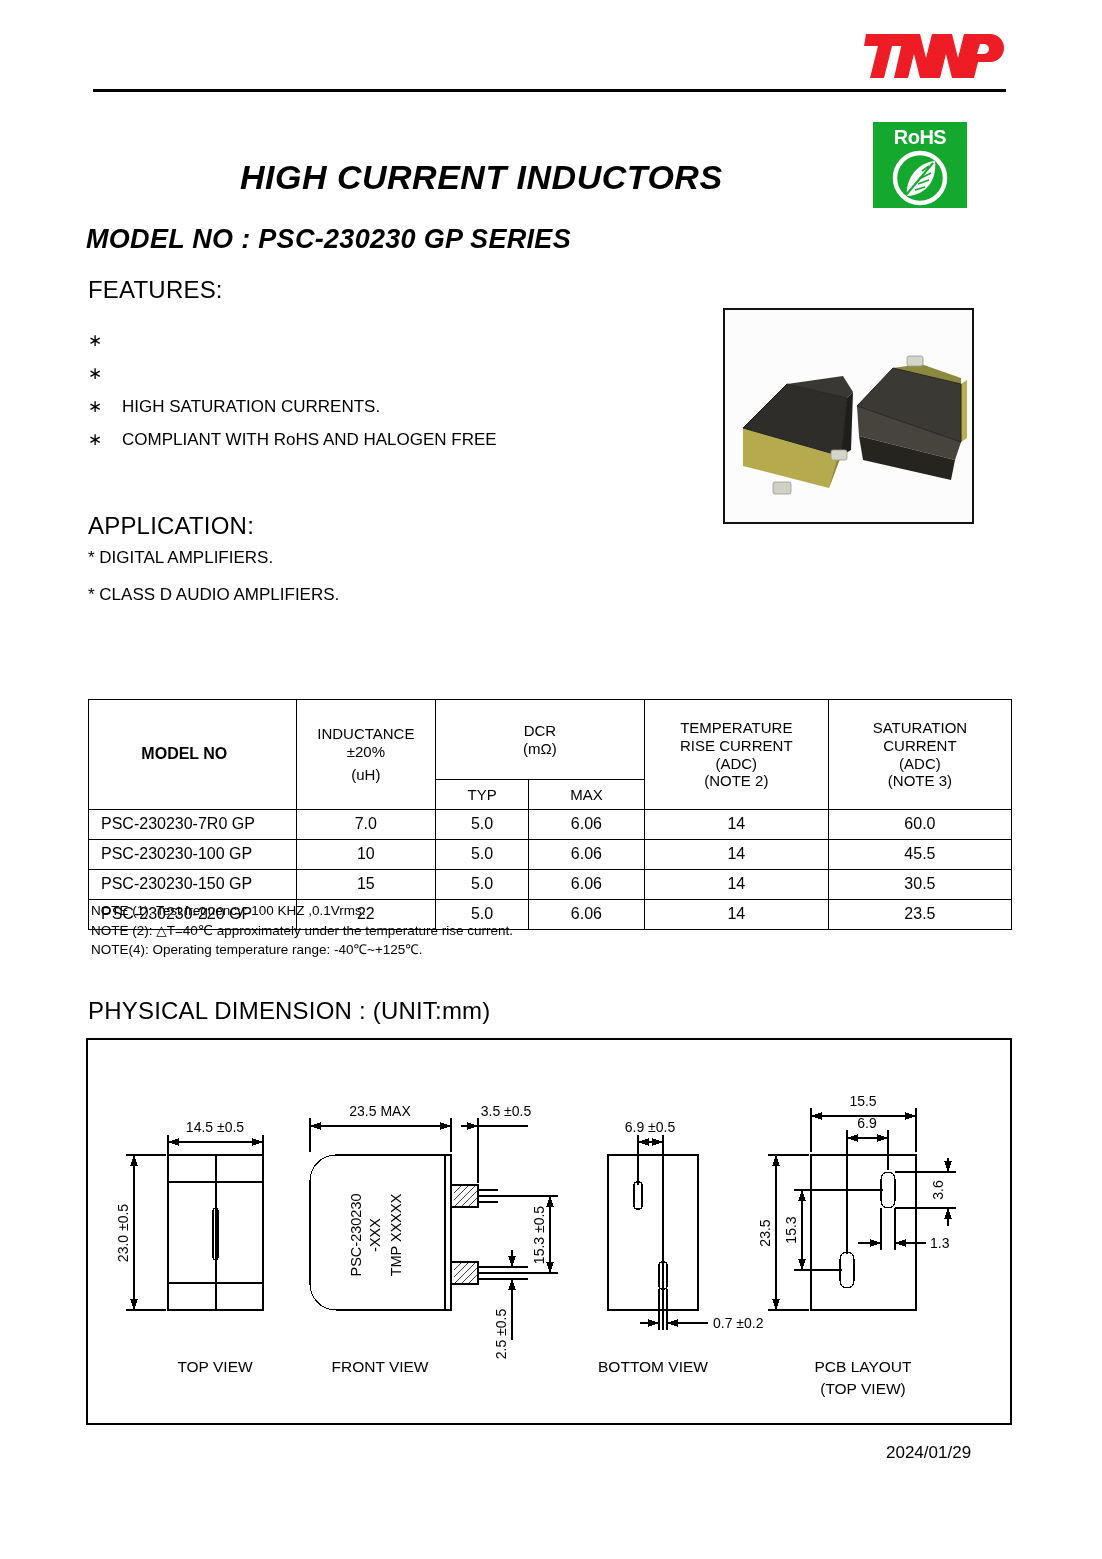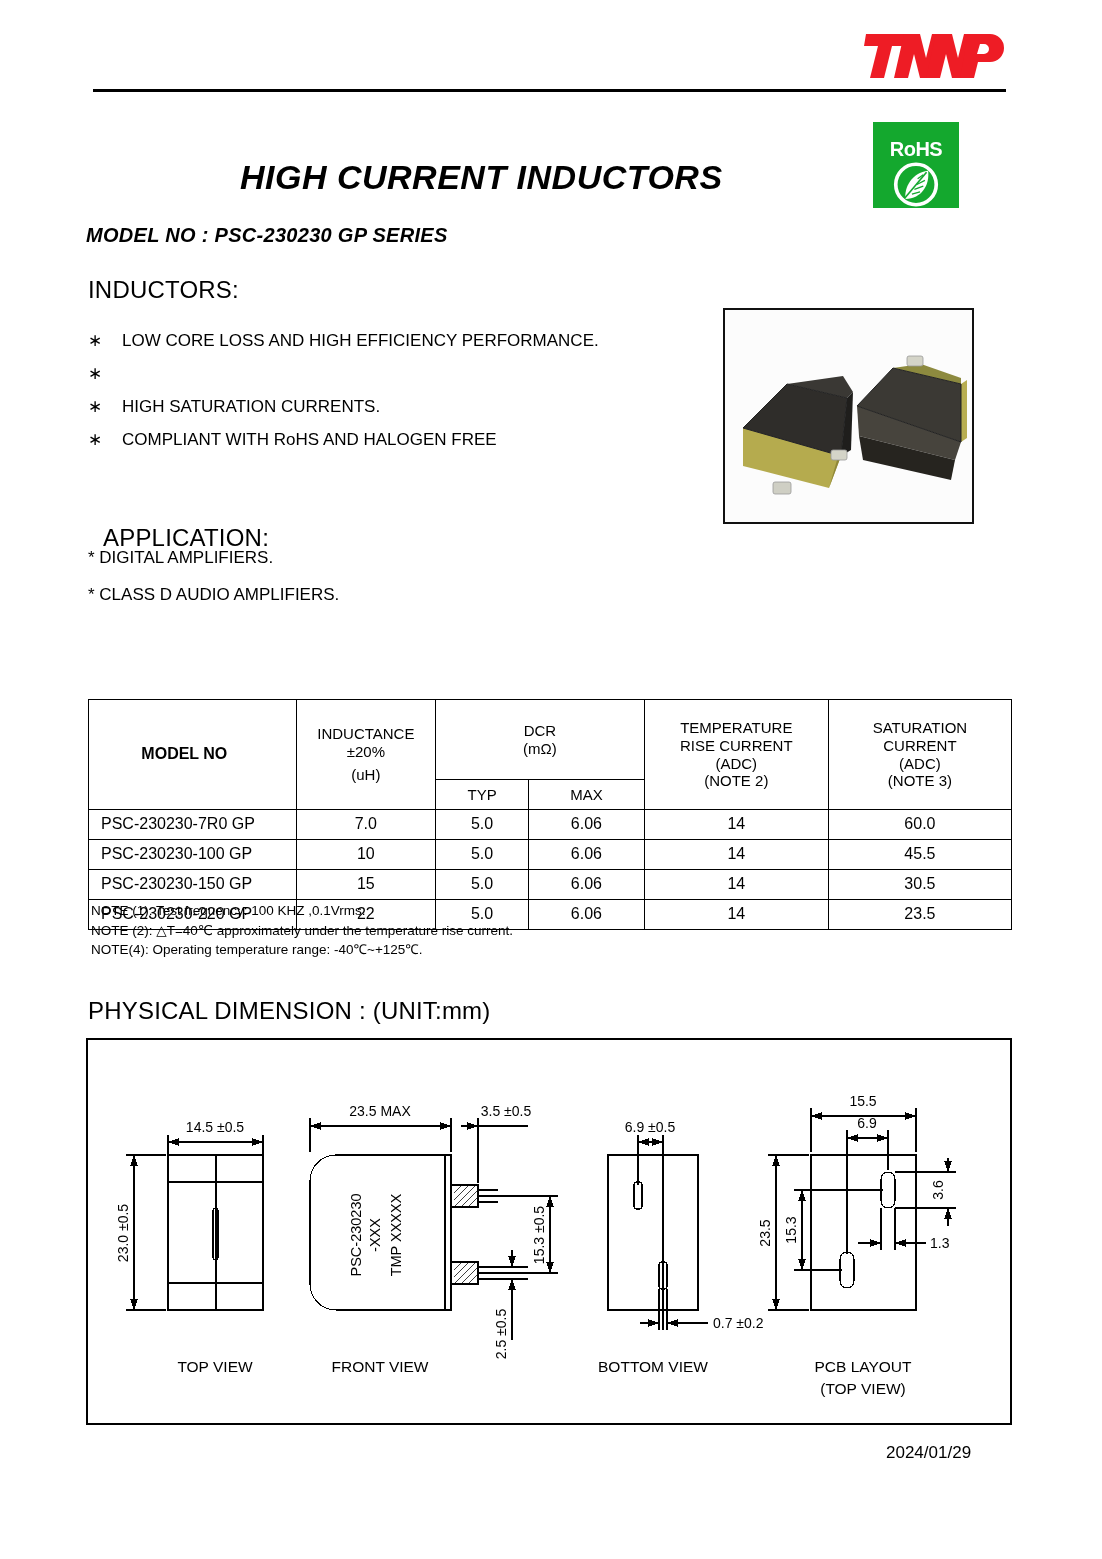--- a/index.html
+++ b/index.html
@@ -19,49 +19,49 @@
   }
   .logo svg { display:block; }
   .header-rule {
     position: absolute; left: 93px; top: 89px;
     width: 913px; height: 3px; background: #000;
   }
 
   
   .rohs {
     position: absolute; left: 873px; top: 122px;
-    width: 86px; height: 86px;
+    width: 94px; height: 86px;
     background: #14a82e;
     display:flex; flex-direction:column; align-items:center; justify-content:flex-start;
-    padding-top: 17px;
+    padding-top: 5px;
   }
   .rohs-text {
     color:#fff; font-weight:bold; font-size:20px; letter-spacing:-0.5px;
     font-family:"Liberation Sans", sans-serif; line-height:1;
   }
   .rohs-leaf { margin-top:2px; }
 
   
   .title-main {
     position: absolute; left: 240px; top: 158px;
     font-size: 34px; font-style: italic; font-weight: bold;
     letter-spacing: 0.5px; white-space: nowrap;
   }
   .title-model {
     position: absolute; left: 86px; top: 224px;
-    font-size: 20px; font-style: italic; font-weight: bold;
+    font-size: 27px; font-style: italic; font-weight: bold;
     letter-spacing: 0.3px; white-space: nowrap;
   }
   .sect-head {
     position: absolute;
     font-size: 24px; font-weight: normal; letter-spacing: 0.2px;
     white-space: nowrap;
   }
   #features-head { left: 88px; top: 276px; }
-  #application-head { left: 88px; top: 524px; margin-left: 15px; }
+  #application-head { left: 88px; top: 512px; }
   #elec-head { left: 88px; top: 659px; }
   #phys-head { left: 88px; top: 997px; }
 
   
   .feature-list { position: absolute; left: 88px; top: 330px; width: 640px; }
   .feature-item {
     display: flex; align-items: baseline;
     height: 33px; font-size: 17px; white-space: nowrap;
   }
   .feature-bullet { width: 34px; font-size: 17px; }
@@ -147,25 +147,24 @@
       <circle cx="31" cy="29" r="25" fill="none" stroke="#ffffff" stroke-width="4.5"></circle>
       <path d="M46 12 C48 30 38 46 18 47 C16 33 26 14 46 12 Z" fill="#ffffff"></path>
       <path d="M44 14 L17 46" stroke="#14a82e" stroke-width="2" fill="none"></path>
       <path d="M40 17 L33 22 M42 24 L32 29 M40 31 L29 35 M36 38 L26 41" stroke="#14a82e" stroke-width="1.6" fill="none"></path>
     </svg>
   </div>
 
   <div class="title-main">HIGH CURRENT INDUCTORS</div>
   <div class="title-model">MODEL NO : PSC-230230 GP SERIES</div>
 
-  <div class="sect-head" id="features-head">INDUCTORS:</div>
+  <div class="sect-head" id="features-head">FEATURES:</div>
   <div class="feature-list">
     <div class="feature-item">
       <span class="feature-bullet">∗</span>
-      <span>LOW CORE LOSS AND HIGH EFFICIENCY PERFORMANCE.</span>
     </div>
     <div class="feature-item">
       <span class="feature-bullet">∗</span>
     </div>
     <div class="feature-item">
       <span class="feature-bullet">∗</span>
       <span>HIGH SATURATION CURRENTS.</span>
     </div>
     <div class="feature-item">
       <span class="feature-bullet">∗</span>

